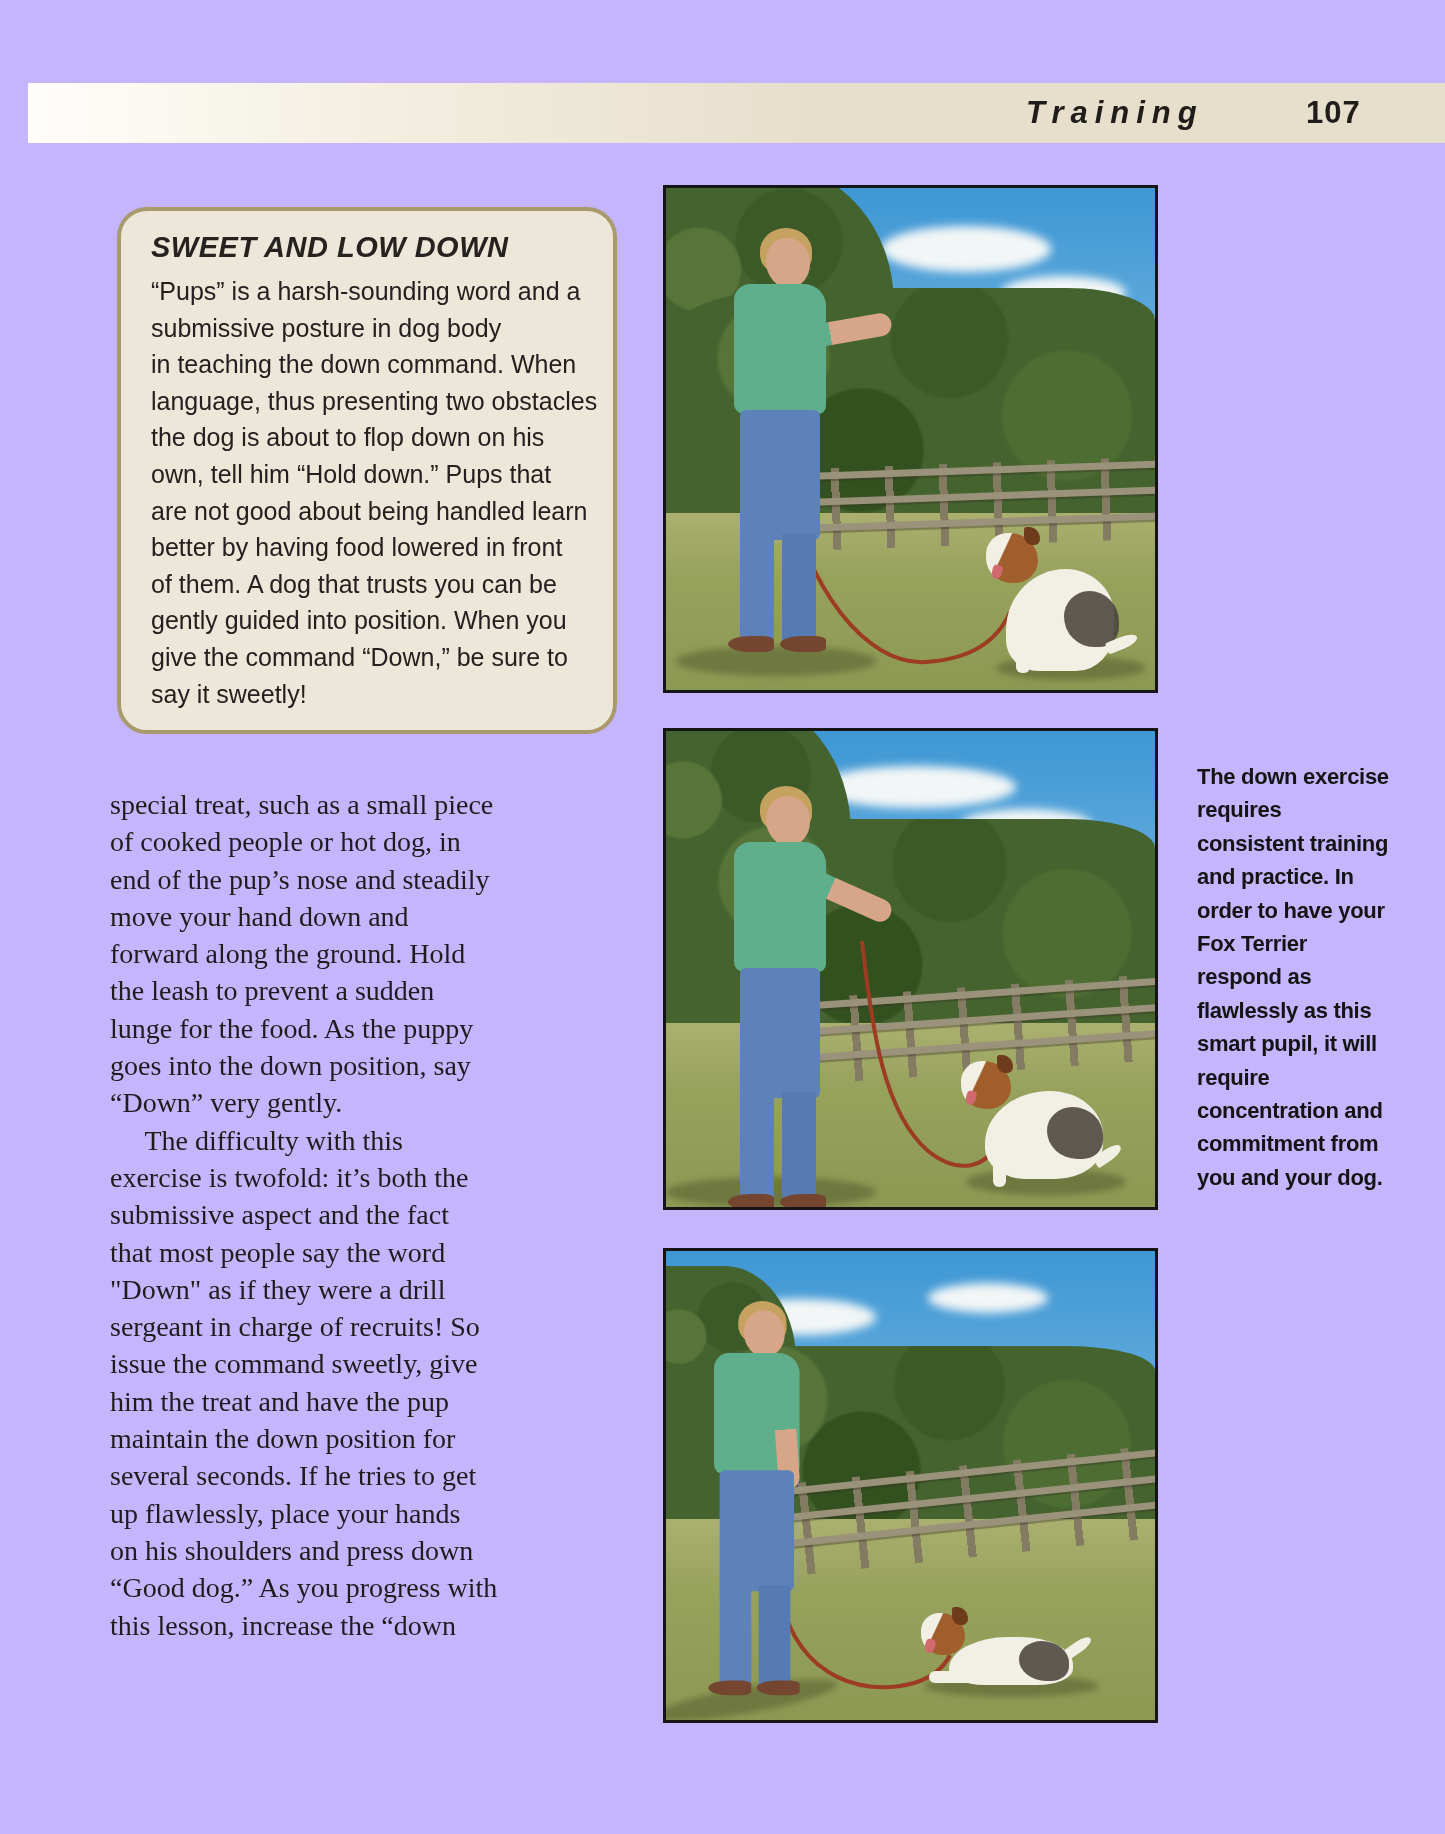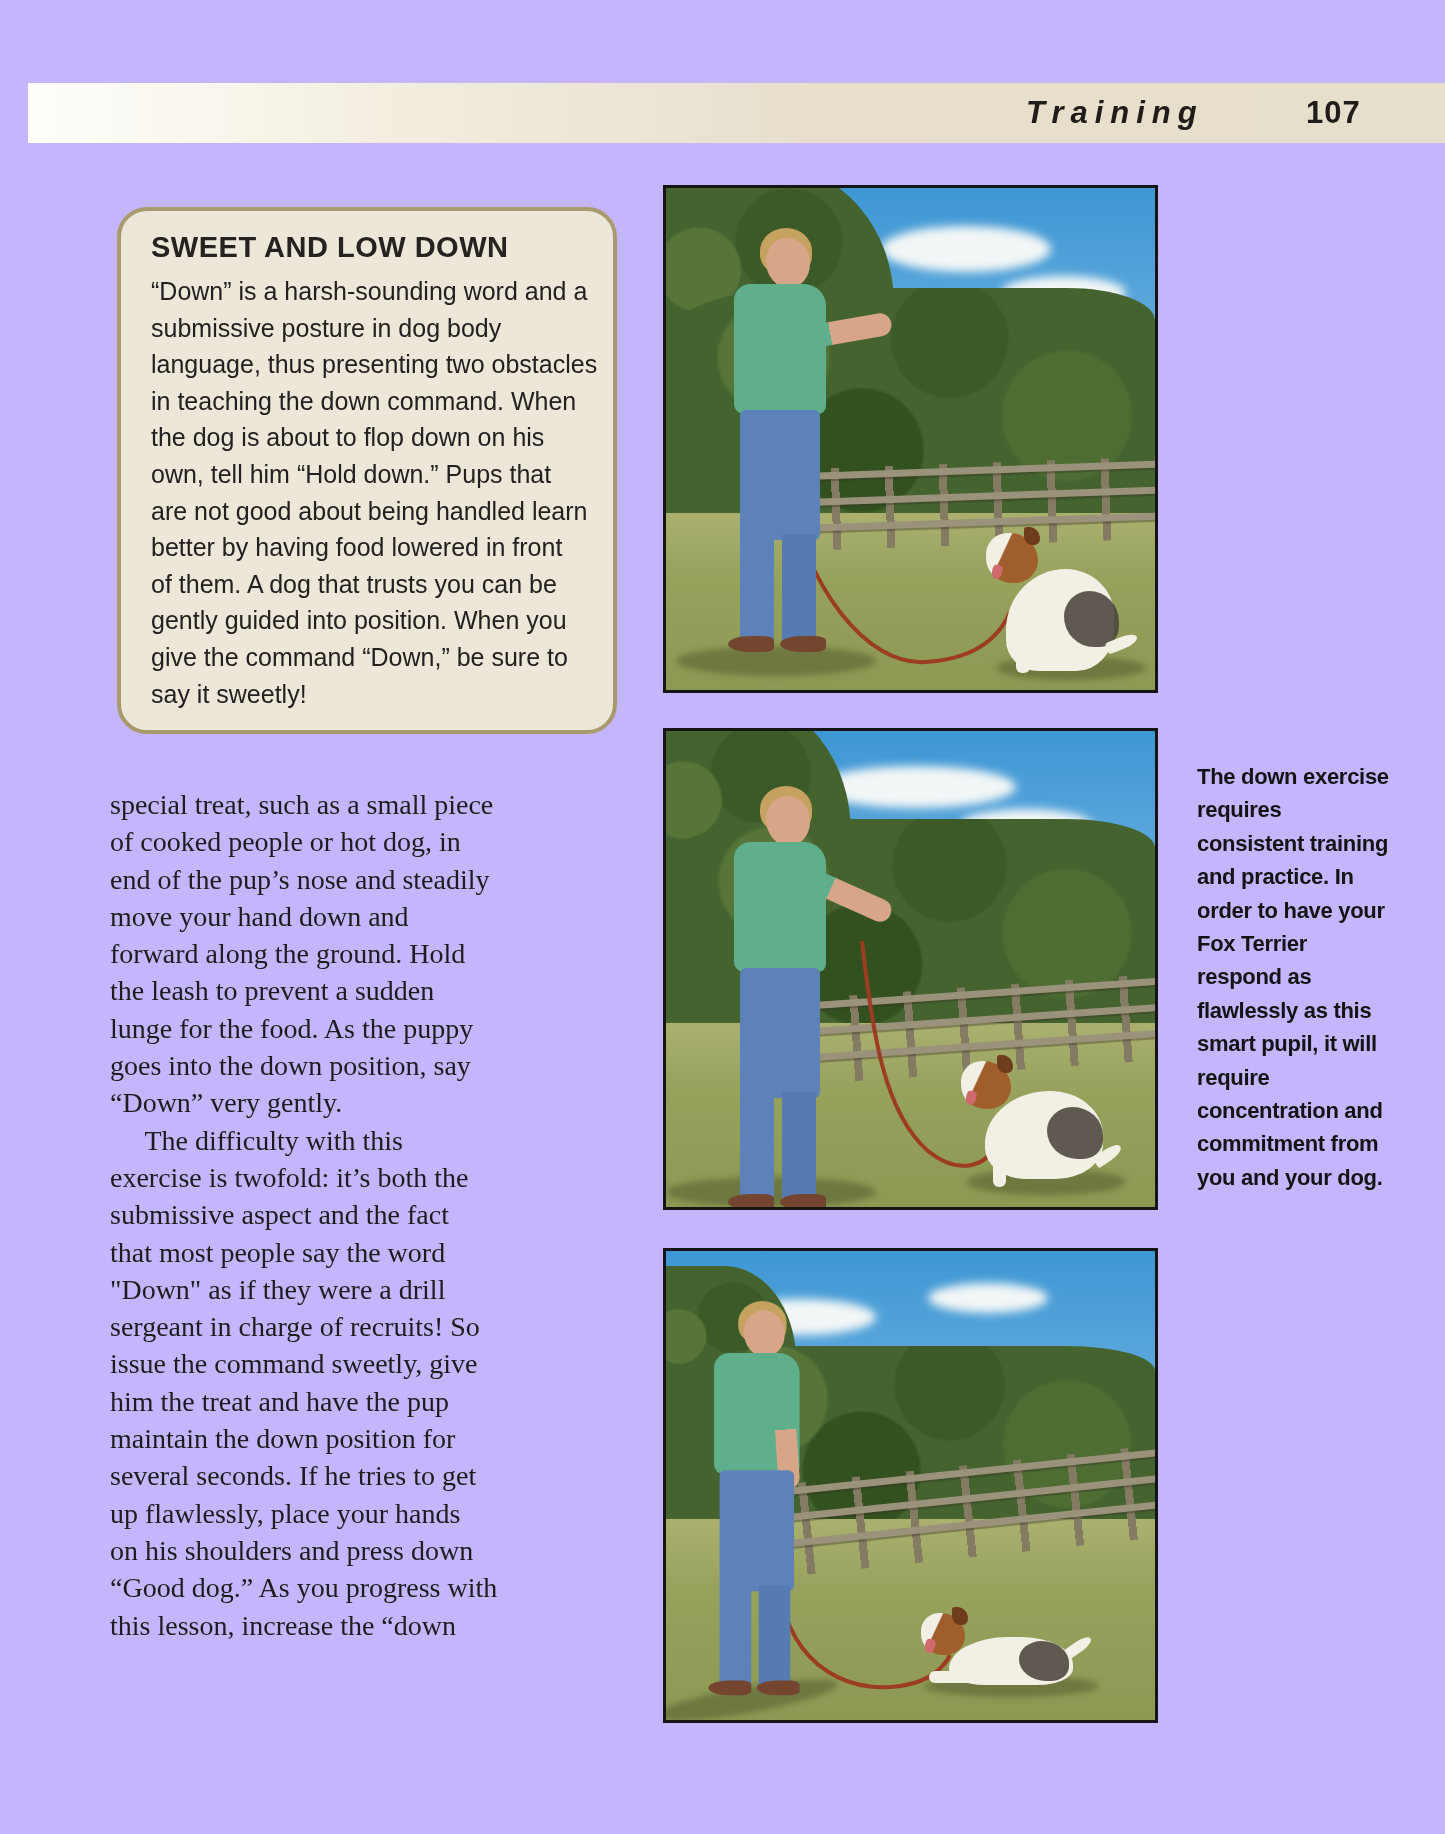--- a/index.html
+++ b/index.html
@@ -22,21 +22,21 @@
     font-weight:bold; font-size:31px; letter-spacing:1px; color:#1f1c19;
   }
 
   
   .tip-box {
     position:absolute; left:117px; top:207px; width:500px; height:527px;
     box-sizing:border-box; background:#ece7d8; border:4px solid #a89a6c;
     border-radius:30px; padding:20px 14px 0 30px;
   }
   .tip-box-title {
-    font-weight:900; font-size:29px; letter-spacing:.5px; color:#262220; margin-bottom:9px;
+    font-weight:900; font-size:29px; letter-spacing:.5px; color:#262220; margin-bottom:9px;font-style:italic;
   }
   .tip-box-body { font-size:25px; line-height:36.6px; color:#242020; }
   .tline { white-space:pre; }
 
   
   .article {
     position:absolute; left:110px; top:786px; width:480px;
     font-family:"Liberation Serif", serif; font-size:28px; line-height:37.3px; color:#1d1d1d;
   }
 
@@ -149,24 +149,24 @@
 <div class="page">
 
   <div class="header-bar">
     <span class="section-title">Training</span>
     <span class="page-number">107</span>
   </div>
 
   <div class="tip-box">
     <div class="tip-box-title">SWEET AND LOW DOWN</div>
     <div class="tip-box-body">
-        <div class="tline">“Down” is a harsh-sounding word and a</div>
+        <div class="tline">“Pups” is a harsh-sounding word and a</div>
         <div class="tline">submissive posture in dog body</div>
+        <div class="tline">in teaching the down command. When</div>
         <div class="tline">language, thus presenting two obstacles</div>
-        <div class="tline">in teaching the down command. When</div>
         <div class="tline">the dog is about to flop down on his</div>
         <div class="tline">own, tell him “Hold down.” Pups that</div>
         <div class="tline">are not good about being handled learn</div>
         <div class="tline">better by having food lowered in front</div>
         <div class="tline">of them. A dog that trusts you can be</div>
         <div class="tline">gently guided into position. When you</div>
         <div class="tline">give the command “Down,” be sure to</div>
         <div class="tline">say it sweetly!</div>
       </div>
   </div>

